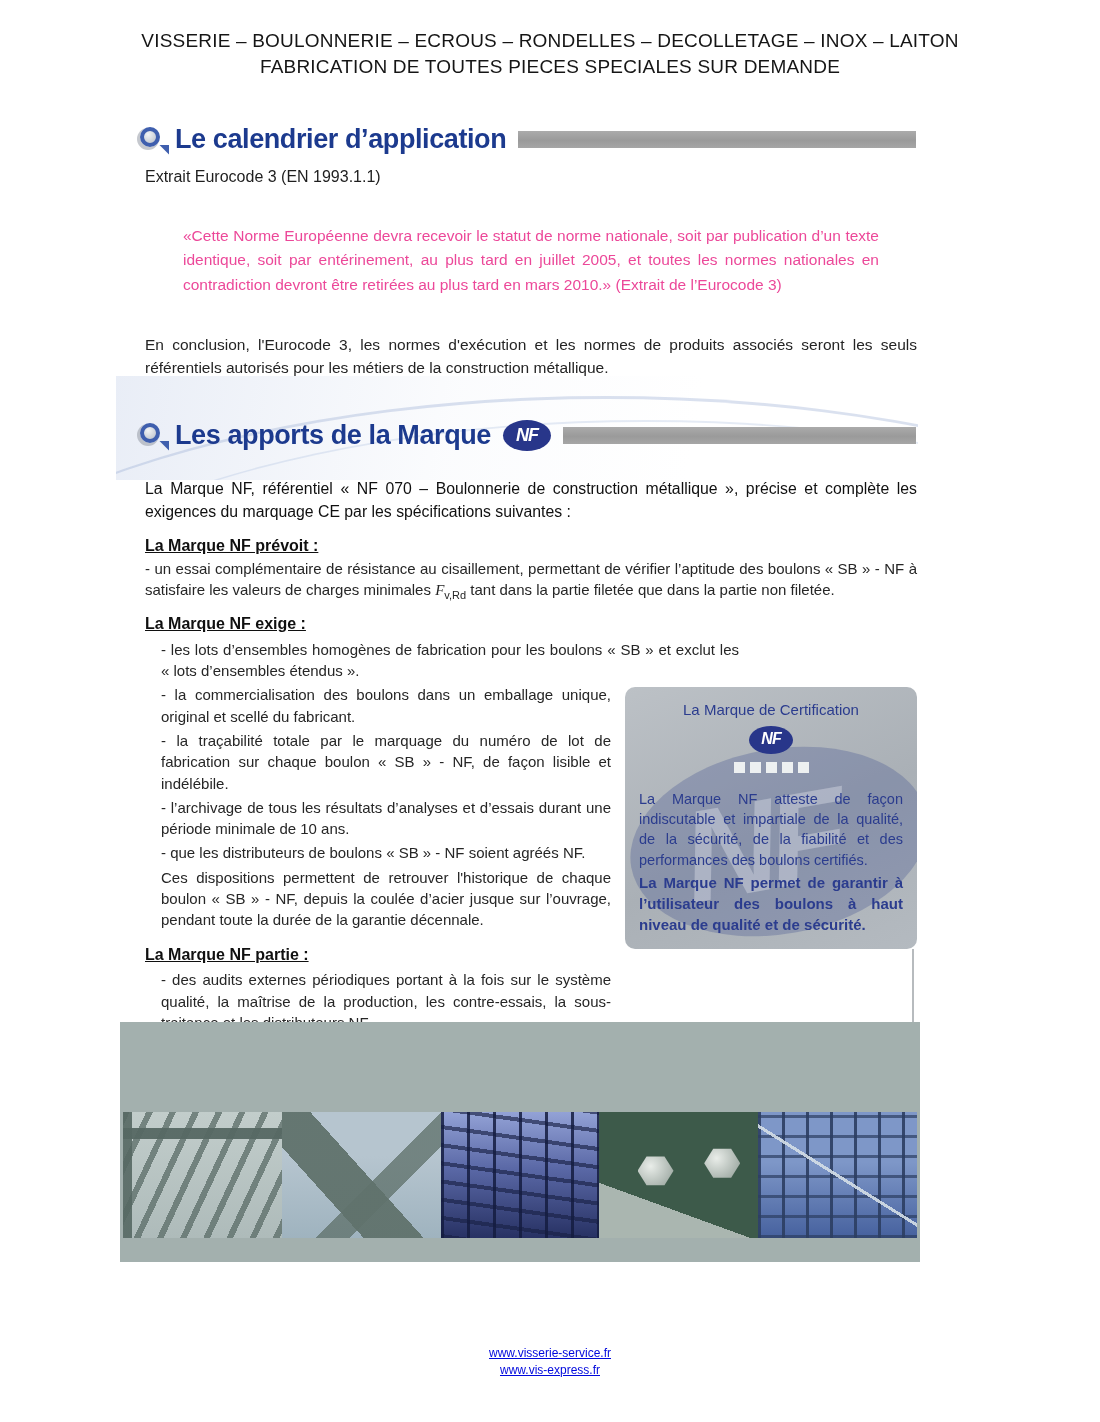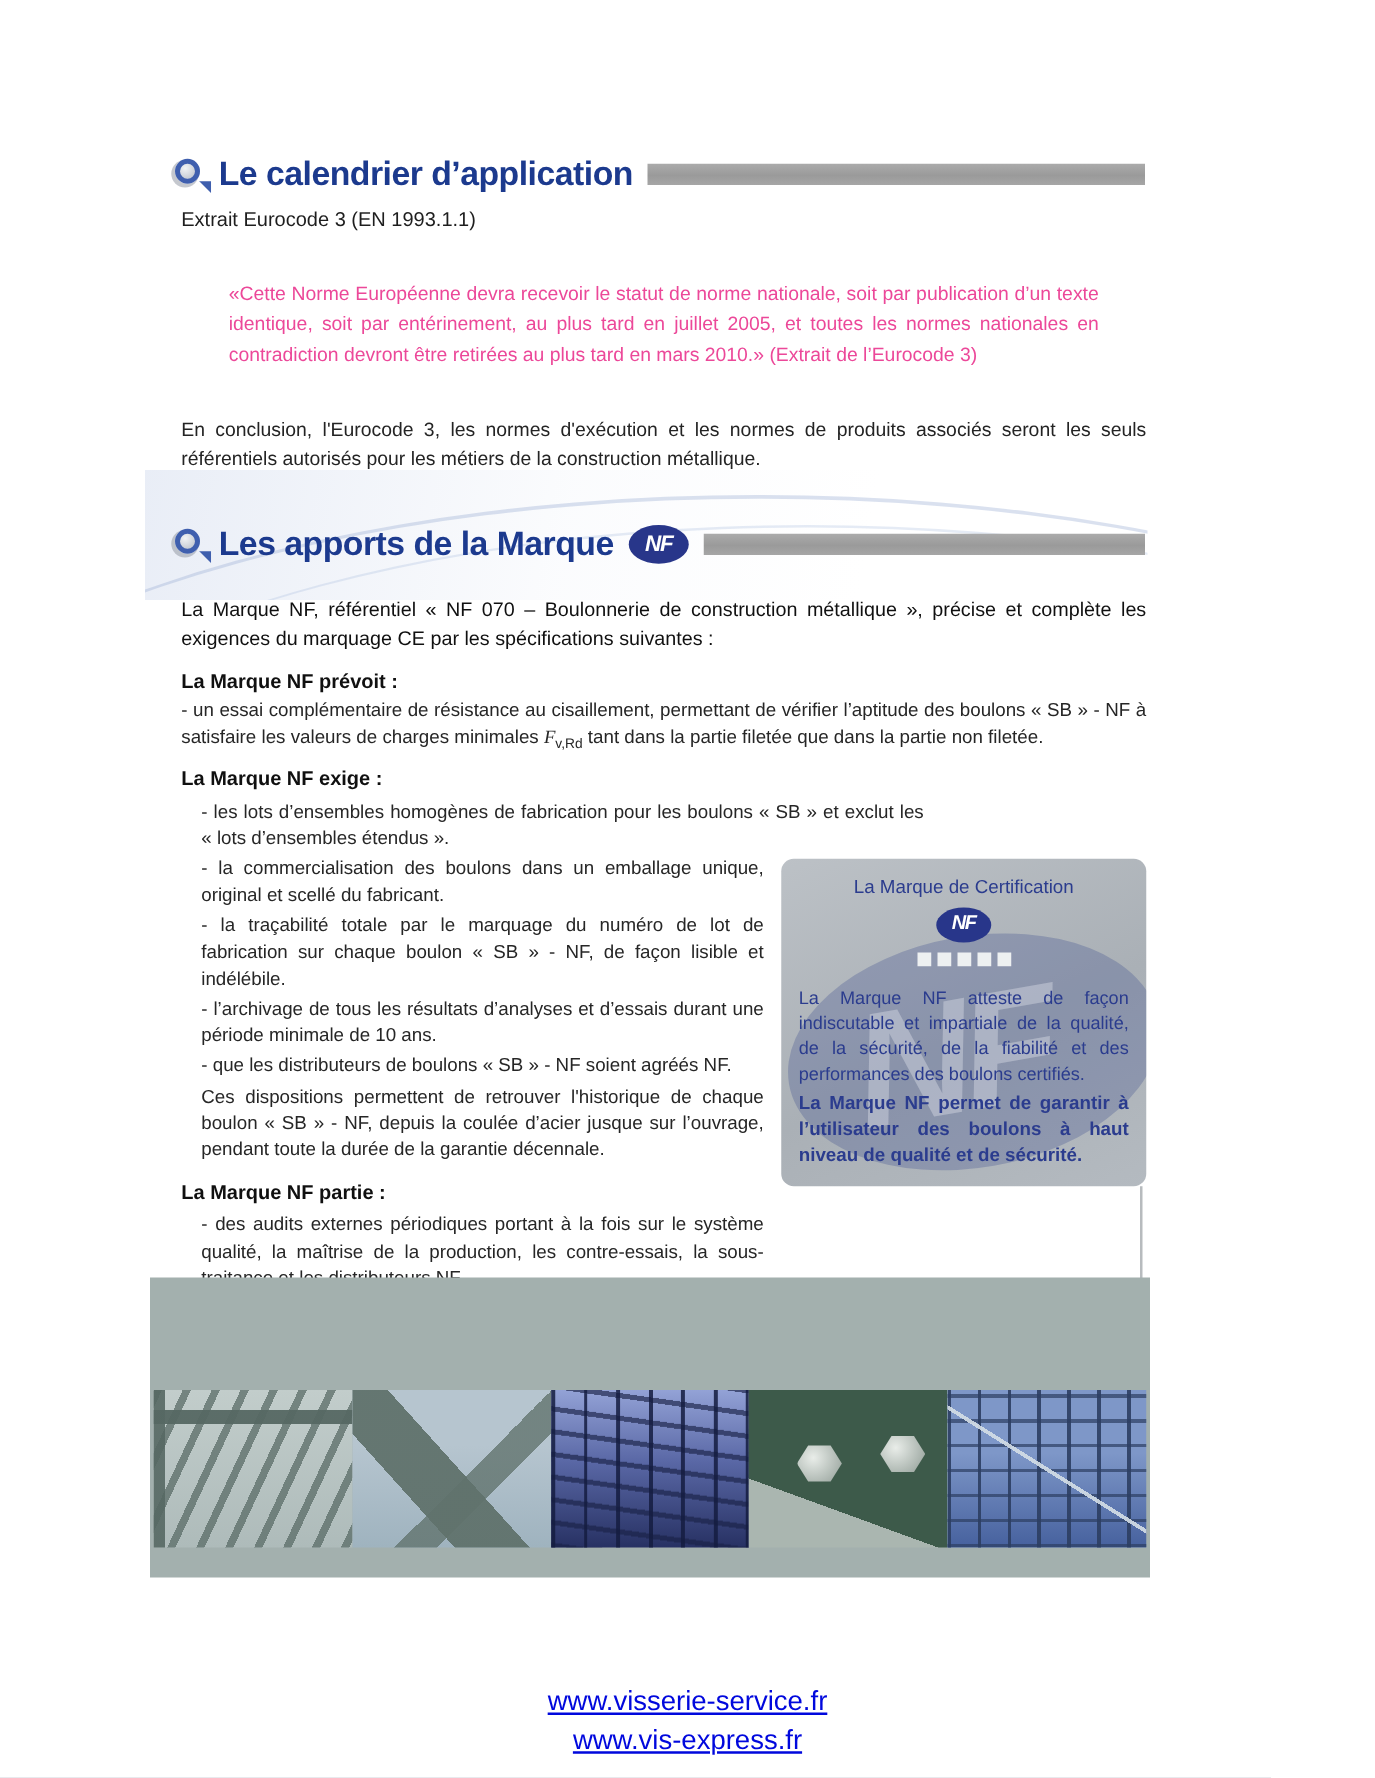--- a/index.html
+++ b/index.html
@@ -50,21 +50,21 @@
     background:linear-gradient(100deg, rgba(206,216,236,.45), rgba(236,240,248,.22) 42%, transparent 72%); }
   .swoosh::before { content:""; position:absolute; left:-260px; top:20px; width:1500px; height:620px;
     border-radius:50%; border-top:3px solid rgba(158,176,214,.38); }
   .swoosh::after { content:""; position:absolute; left:-170px; top:44px; width:1400px; height:560px;
     border-radius:50%; border-top:2px solid rgba(170,188,222,.3); }
 
   
   .intro { position:absolute; left:145px; top:478px; width:772px; font-size:15.8px;
     font-weight:400; color:#101010; line-height:1.45; text-align:justify; }
   .prevoit { position:absolute; left:145px; top:537px; width:772px; }
-  .flow-head { font-size:16px; font-weight:700; color:#101010; margin-bottom:3px; }
+  .flow-head { font-size:16px; font-weight:700; color:#101010; margin-bottom:3px;text-decoration:underline; }
   .prevoit p { font-size:15px; line-height:1.42; text-align:justify; }
   .fsym { font-style:italic; font-family:"Liberation Serif","DejaVu Serif",serif; }
   sub { font-size:11px; }
 
   .main-flow { position:absolute; left:145px; top:613px; width:772px;
     font-size:15px; line-height:1.42; }
   .main-flow::after { content:""; display:block; clear:both; }
   .main-flow p { margin:0 16px 3px; text-align:justify; }
   .main-flow p.item1 { max-width:578px; }
   .impose-head { margin-top:13px; }
@@ -112,28 +112,32 @@
   .hex-bolt.b1 { left:24%; top:34%; }
   .hex-bolt.b2 { left:66%; top:28%; }
   .ph5 { background:
     linear-gradient(32deg, transparent 0 49%, rgba(212,222,230,.9) 49% 50.6%, transparent 50.6% 100%),
     repeating-linear-gradient(90deg, rgba(44,62,98,.9) 0 3px, transparent 3px 24px),
     repeating-linear-gradient(0deg, rgba(44,62,98,.7) 0 3px, transparent 3px 20px),
     linear-gradient(180deg,#7e97c8 0 40%,#46619e 100%); }
 
   
   .footer { position:absolute; left:0; top:1345px; width:100%; text-align:center;
-    font-size:22px; line-height:1.42; }
+    font-size:12px; line-height:1.42; }
   .footer a { display:block; color:#0008dd; text-decoration:underline; }
 </style>
 </head>
 <body>
 
 <div class="page">
 
+  <div class="doc-header">
+    <div>VISSERIE – BOULONNERIE – ECROUS – RONDELLES – DECOLLETAGE – INOX – LAITON</div>
+    <div>FABRICATION DE TOUTES PIECES SPECIALES SUR DEMANDE</div>
+  </div>
 
   <div class="sec-row sec-row-1">
     <span class="q-icon">
         <span class="ball"></span>
       </span>
     <span class="sec-title">Le calendrier d’application</span>
     <span class="sec-bar"></span>
   </div>
 
   <div class="extrait">Extrait Eurocode 3 (EN 1993.1.1)</div>

